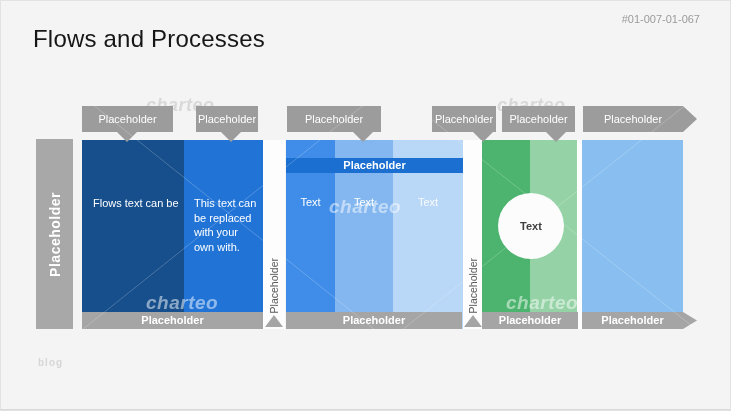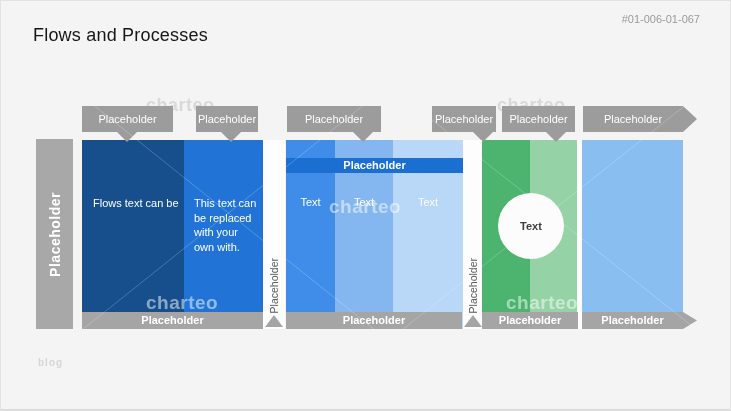--- a/index.html
+++ b/index.html
@@ -1,20 +1,20 @@
 <!DOCTYPE html>
 <html><head>
 <meta charset="utf-8">
 <style>
   html,body{margin:0;padding:0;background:#e9e9e9;font-family:"Liberation Sans",sans-serif;}
   #slide{position:relative;width:731px;height:411px;background:#f4f4f4;overflow:hidden;
          box-shadow:inset 0 0 0 1px #e2e2e2, inset 0 -2px 0 #d9d9d9;}
   .abs{position:absolute;}
   
-  .title{left:33px;top:25px;font-size:18px;color:#161616;letter-spacing:0.2px;}
+  .title{left:33px;top:25px;font-size:24px;color:#161616;letter-spacing:0.2px;}
   .slide-id{right:31px;top:13px;font-size:11px;color:#9a9a9a;}
   
   .tab{top:106px;height:26px;background:#9c9c9c;color:#fff;font-size:11px;
        display:flex;align-items:center;justify-content:center;}
   .tab .tri{position:absolute;top:26px;width:0;height:0;
        border-left:10px solid transparent;border-right:10px solid transparent;
        border-top:10px solid #9c9c9c;}
   .tab.arrow{clip-path:polygon(0 0,calc(100% - 14px) 0,100% 50%,calc(100% - 14px) 100%,0 100%);
        padding-right:14px;box-sizing:border-box;}
   
@@ -37,33 +37,33 @@
        padding-right:14px;box-sizing:border-box;}
   
   .divider{top:140px;height:189px;background:#fdfdfd;display:flex;flex-direction:column;
        align-items:center;justify-content:flex-end;}
   .divider .vtext{font-size:10.5px;color:#5a5a5a;margin-bottom:16px;}
   .divider .uptri{position:absolute;bottom:2px;width:0;height:0;
        border-left:9px solid transparent;border-right:9px solid transparent;
        border-bottom:12px solid #a5a5a5;}
   .spacer{left:577px;top:140px;width:5px;height:189px;background:#fdfdfd;}
   
-  .wm{font-weight:bold;letter-spacing:0.5px;pointer-events:none;}
+  .wm{font-style:italic;font-weight:bold;letter-spacing:0.5px;pointer-events:none;}
   .wm.white{color:rgba(255,255,255,0.5);font-size:19px;}
   .wm.gray{color:rgba(185,185,185,0.45);font-size:18px;}
   .blog{left:38px;top:357px;font-size:10px;font-weight:bold;color:#d6d6d6;letter-spacing:1px;}
   svg.lines{left:30px;top:90px;pointer-events:none;}
 </style>
 </head>
 <body>
 
 <div id="slide">
 
   <div class="abs title">Flows and Processes</div>
-  <div class="abs slide-id">#01-006-01-067</div>
+  <div class="abs slide-id">#01-007-01-067</div>
 
   <div class="abs wm gray" style="left:146px;top:95px;">charteo</div>
   <div class="abs wm gray" style="left:497px;top:95px;">charteo</div>
 
   <div class="abs leftbar">
     <span class="vtext">Placeholder</span>
   </div>
 
   <div class="abs col" style="left:82px;width:102px;background:#164f8c;">
     <div class="body-text">

